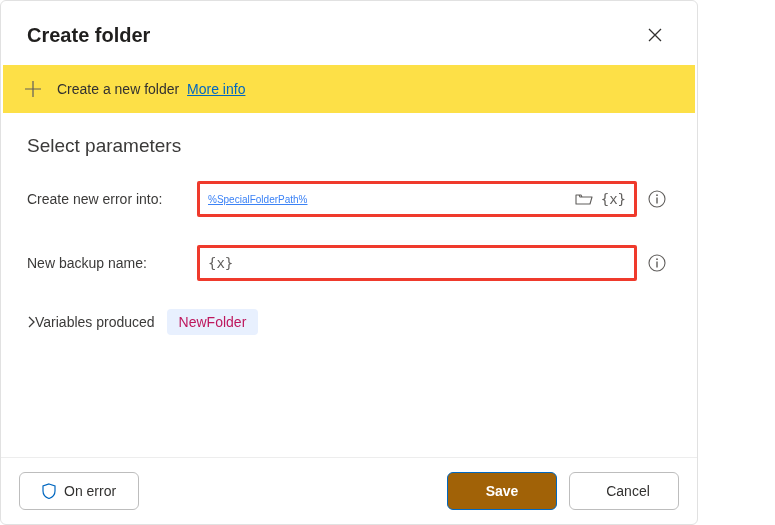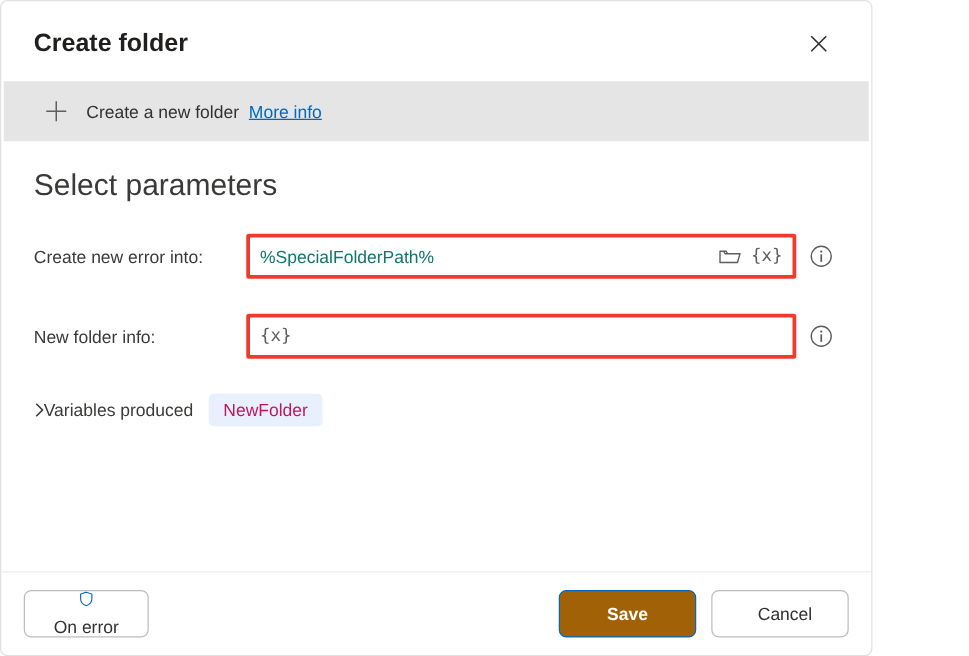--- a/index.html
+++ b/index.html
@@ -30,44 +30,44 @@
     font-weight: 600;
     color:#201f1e;
   }
   .close-btn {
     width:32px; height:32px;
     display:flex; align-items:center; justify-content:center;
     cursor:pointer;
     color:#323130;
   }
   .info-bar {
-    background: #e5e5e5;
+    background: #fde047;
     margin: 0 2px;
-    padding: 14px 32px;
+    padding: 14px 20px;
     display:flex;
     align-items:center;
     gap: 14px;
     color:#323130;
   }
   .info-bar .plus {
     width:20px; height:20px;
     display:flex; align-items:center; justify-content:center;
     color:#605e5c;
   }
   .info-bar a {
     color:#0067c0;
     text-decoration: underline;
     margin-left: 4px;
   }
   .body {
     padding: 22px 26px 10px 26px;
     flex:1;
   }
   .section-title {
-    font-size: 24px;
+    font-size: 19px;
     color:#3b3a39;
     margin-bottom: 24px;
   }
   .param-row {
     display:flex;
     align-items:center;
     margin-bottom: 28px;
   }
   .param-label {
     width: 170px;
@@ -80,26 +80,27 @@
     height:36px;
     border: 3px solid #ef3a2c;
     border-radius:2px;
     display:flex;
     align-items:center;
     padding: 0 8px;
     background:#fff;
   }
   .param-field .value {
     flex:1;
-    font-size:14px;
-    color:#0f766e;
+    font-size:10px;
+    color:#3b82f6;
     border:none;
     outline:none;
     background:transparent;
     padding:0;
+    text-decoration:underline;
   }
   .field-icons {
     display:flex;
     gap:8px;
     align-items:center;
     color:#605e5c;
   }
   .info-icon {
     width:28px;
     display:flex;
@@ -147,21 +148,20 @@
     gap:8px;
     cursor:pointer;
     border:1px solid transparent;
     min-width:100px;
   }
   .btn-outline {
     border-color:#bdbdbd;
     background:#fff;
     color:#323130;
     font-weight:400;
-    flex-direction:column;
   }
   .btn-primary {
     background:#a16207;
     color:#fff;
     border-color:#0067c0;
     min-width:110px;
   }
   .btn-secondary {
     border-color:#bdbdbd;
     background:#fff;
@@ -219,21 +219,21 @@
       <div class="info-icon">
         <svg width="18" height="18" viewBox="0 0 18 18">
             <circle cx="9" cy="9" r="8" fill="none" stroke="currentColor" stroke-width="1.1"></circle>
             <circle cx="9" cy="5.2" r="0.9" fill="currentColor"></circle>
             <rect x="8.3" y="7.5" width="1.4" height="6" fill="currentColor"></rect>
           </svg>
       </div>
     </div>
 
     <div class="param-row">
-      <div class="param-label">New folder info:</div>
+      <div class="param-label">New backup name:</div>
       <div class="param-field">
         <span class="field-icons">
           <span class="var-brace">{x}</span>
         </span>
       </div>
       <div class="info-icon">
         <svg width="18" height="18" viewBox="0 0 18 18">
             <circle cx="9" cy="9" r="8" fill="none" stroke="currentColor" stroke-width="1.1"></circle>
             <circle cx="9" cy="5.2" r="0.9" fill="currentColor"></circle>
             <rect x="8.3" y="7.5" width="1.4" height="6" fill="currentColor"></rect>

